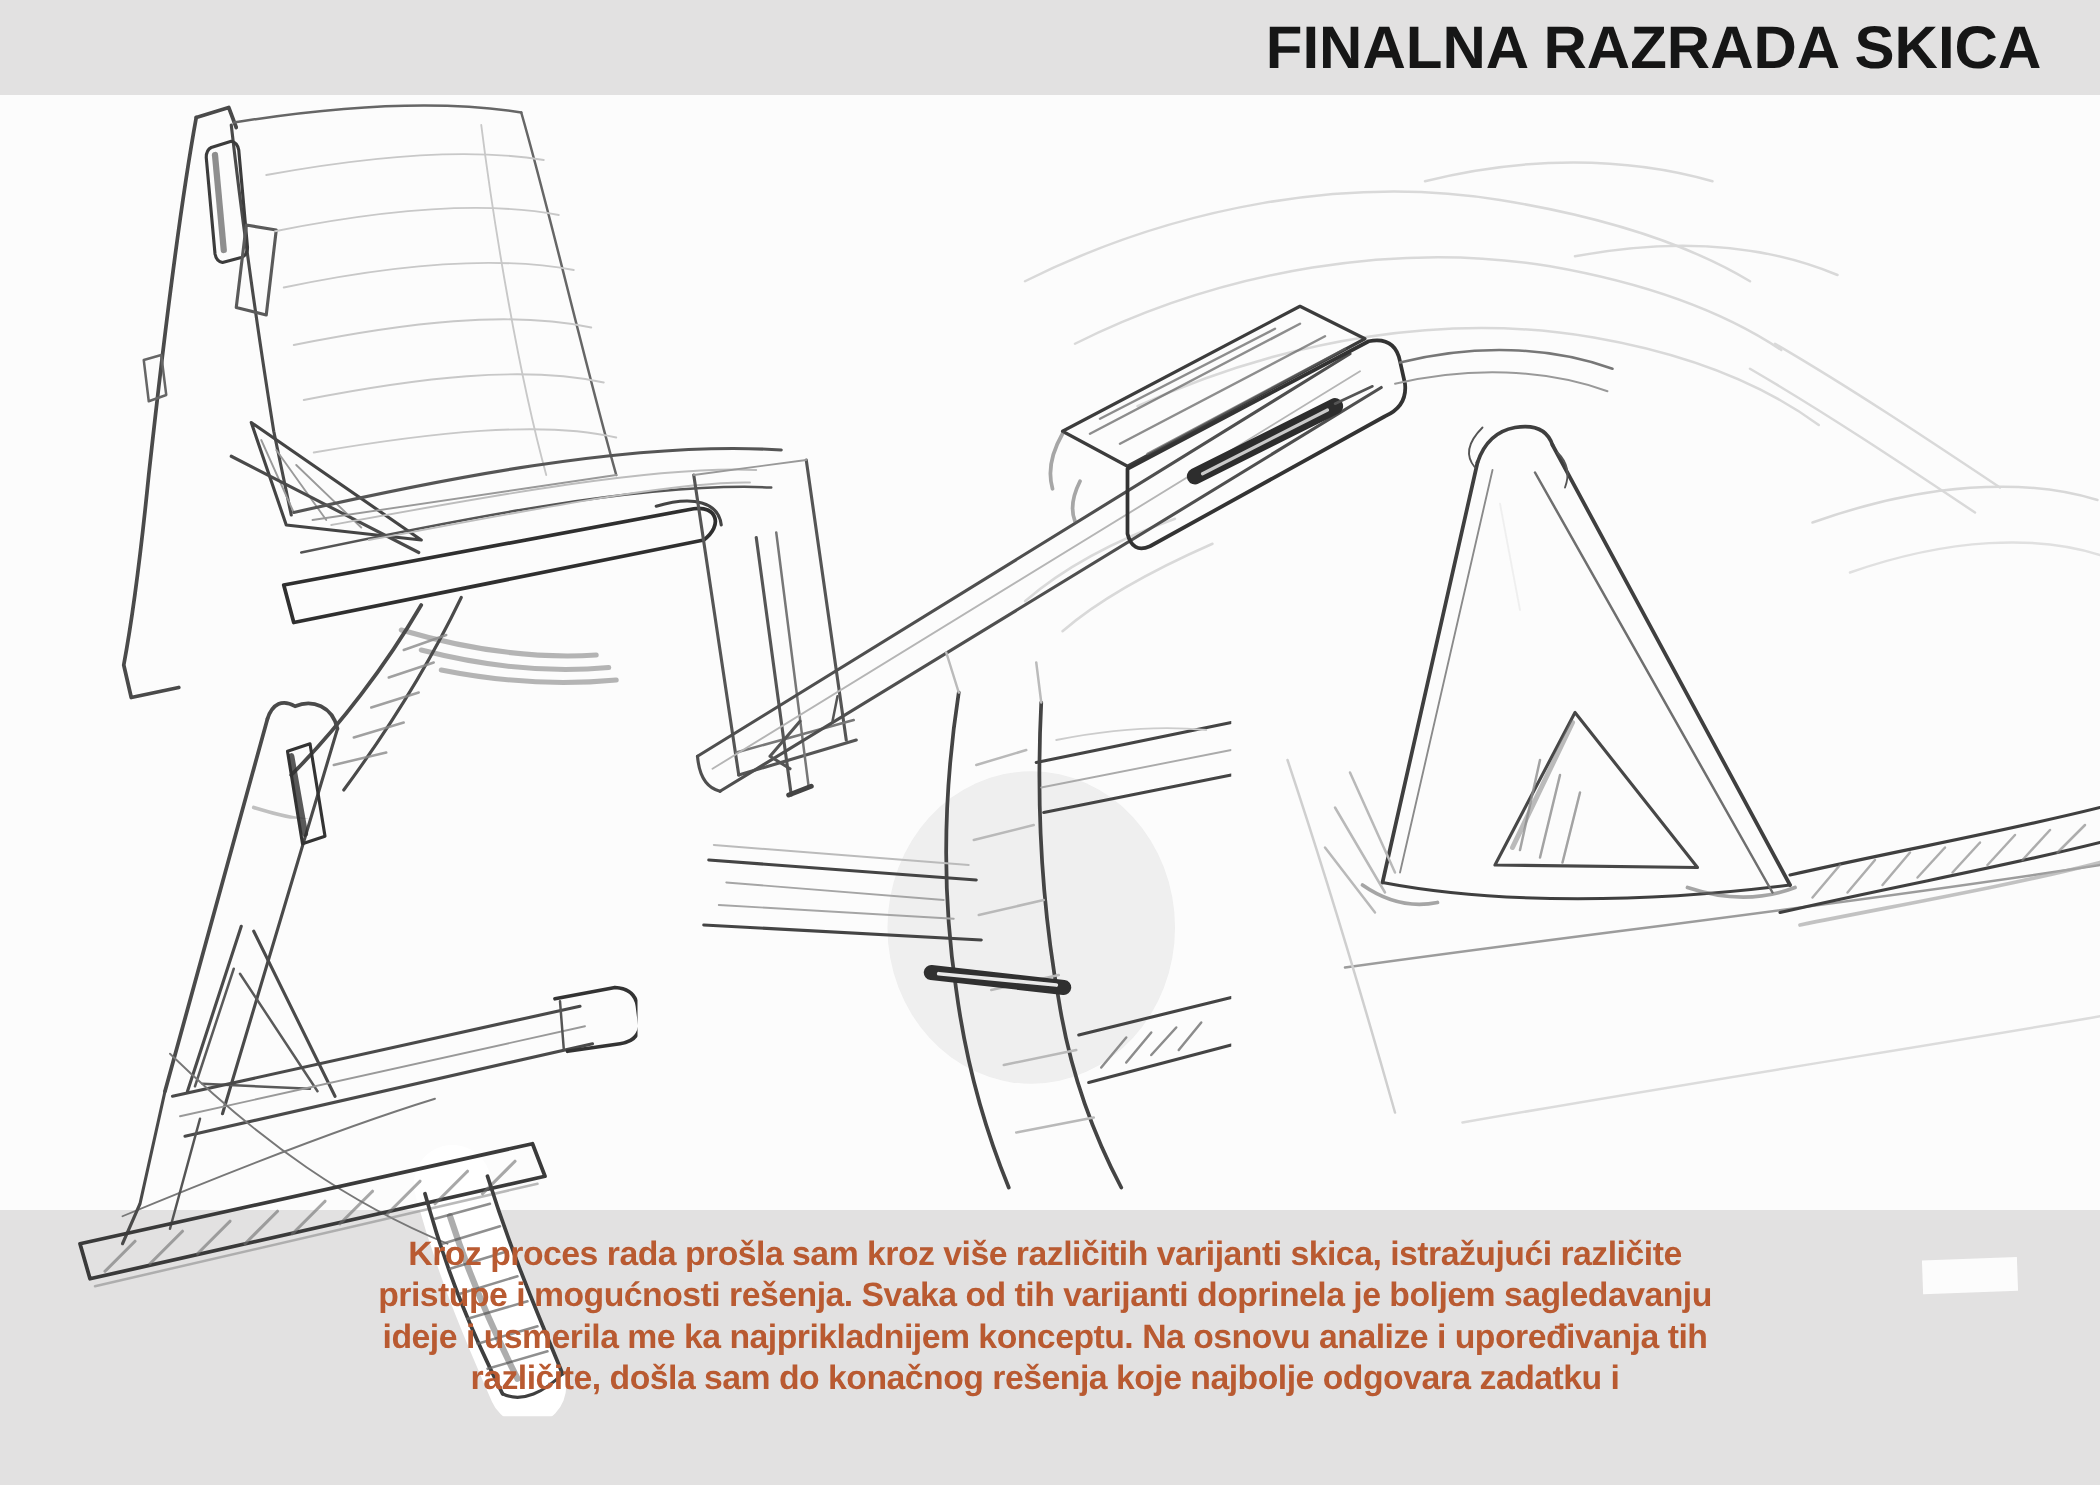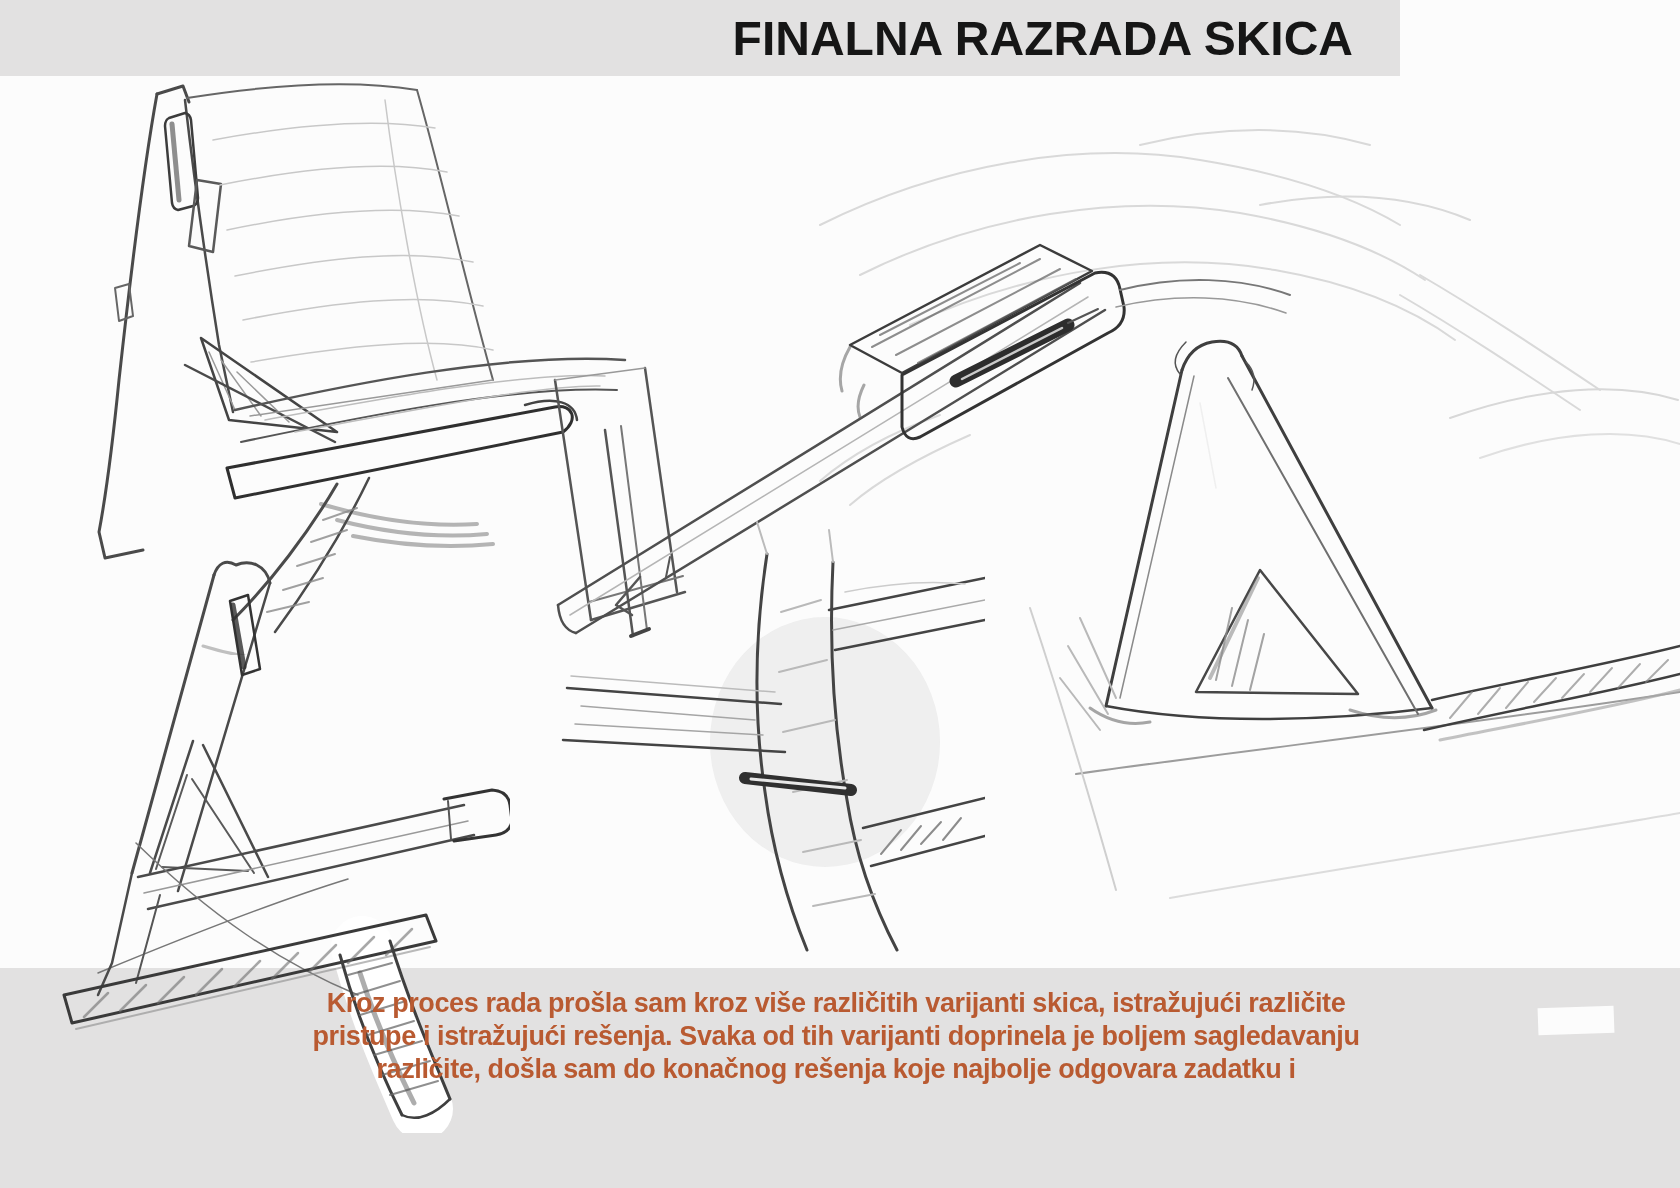--- a/index.html
+++ b/index.html
@@ -10,21 +10,21 @@
   }
   html,body{margin:0;padding:0;background:#888;}
   .page{
     position:relative;
     width:1680px;height:1188px;
     background:var(--canvas-bg);
     overflow:hidden;
     font-family:"Liberation Sans", sans-serif;
   }
   .topbar{
-    position:absolute;left:0;top:0;width:1400px;height:76px;
+    position:absolute;left:0;top:0;width:1680px;height:76px;
     background:var(--bar-bg);
     z-index:5;
     display:flex;align-items:center;justify-content:flex-end;
     box-sizing:border-box;padding-right:47px;
   }
   .topbar h1{
     margin:0;
     font-size:48px;font-weight:700;letter-spacing:0px;
     color:var(--title-color);
     white-space:nowrap;
@@ -330,21 +330,22 @@
         <path d="M626,404 L648,382"></path>
     </g>
     <path d="M420,462 C510,444 590,430 660,412" stroke="#a9a9a9" stroke-width="3" opacity="0.7"></path>
     <path d="M396,420 C412,412 424,420 428,434 C424,448 408,452 398,444 Z" fill="#4a4a4a" opacity="0.55"></path>
   </svg>
 
   <div class="bottombar"></div>
 
   <div class="description">
     <div class="line">Kroz proces rada prošla sam kroz više različitih varijanti skica, istražujući različite</div>
-    <div class="line">pristupe i istražujući rešenja. Svaka od tih varijanti doprinela je boljem sagledavanju</div>
+    <div class="line">pristupe i mogućnosti rešenja. Svaka od tih varijanti doprinela je boljem sagledavanju</div>
+    <div class="line">ideje i usmerila me ka najprikladnijem konceptu. Na osnovu analize i upoređivanja tih</div>
     <div class="line">različite, došla sam do konačnog rešenja koje najbolje odgovara zadatku i</div>
   </div>
 
   <div class="paper-patch"></div>
 
   <header class="topbar">
     <h1>FINALNA RAZRADA SKICA</h1>
   </header>
 
 </div>

